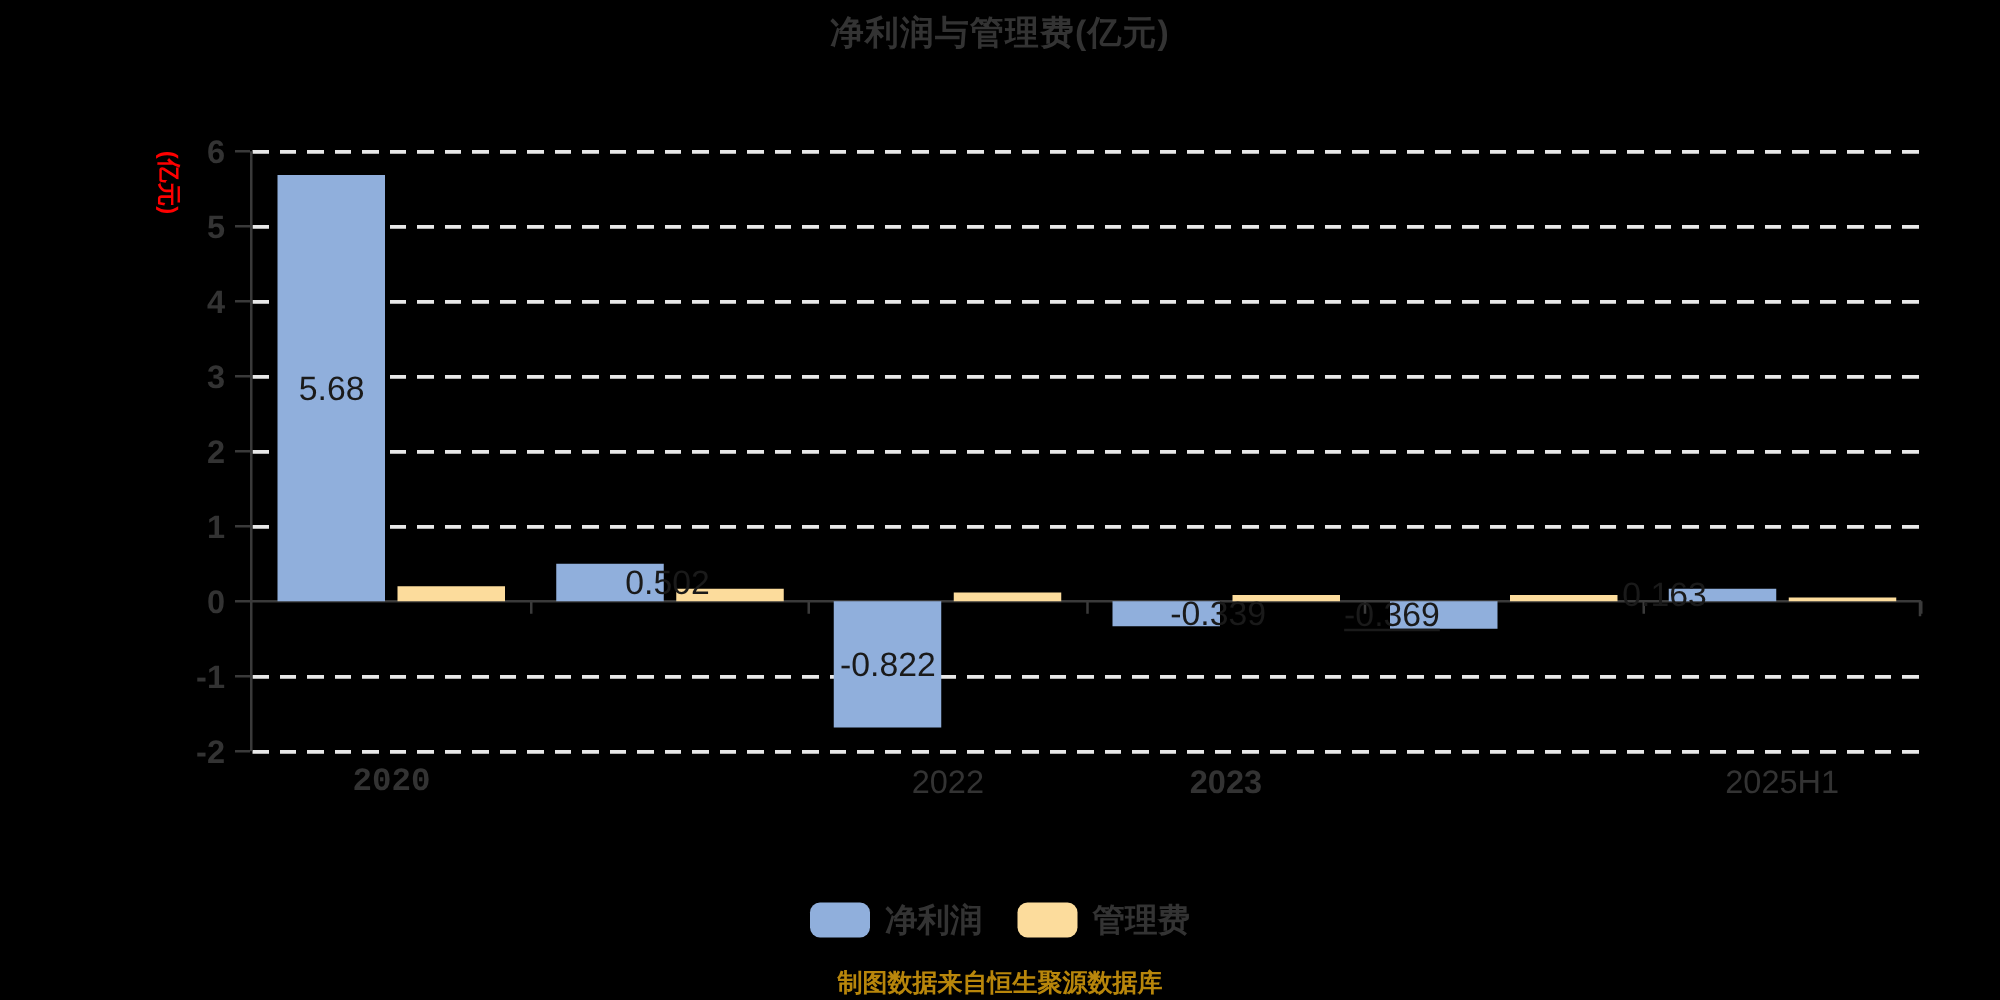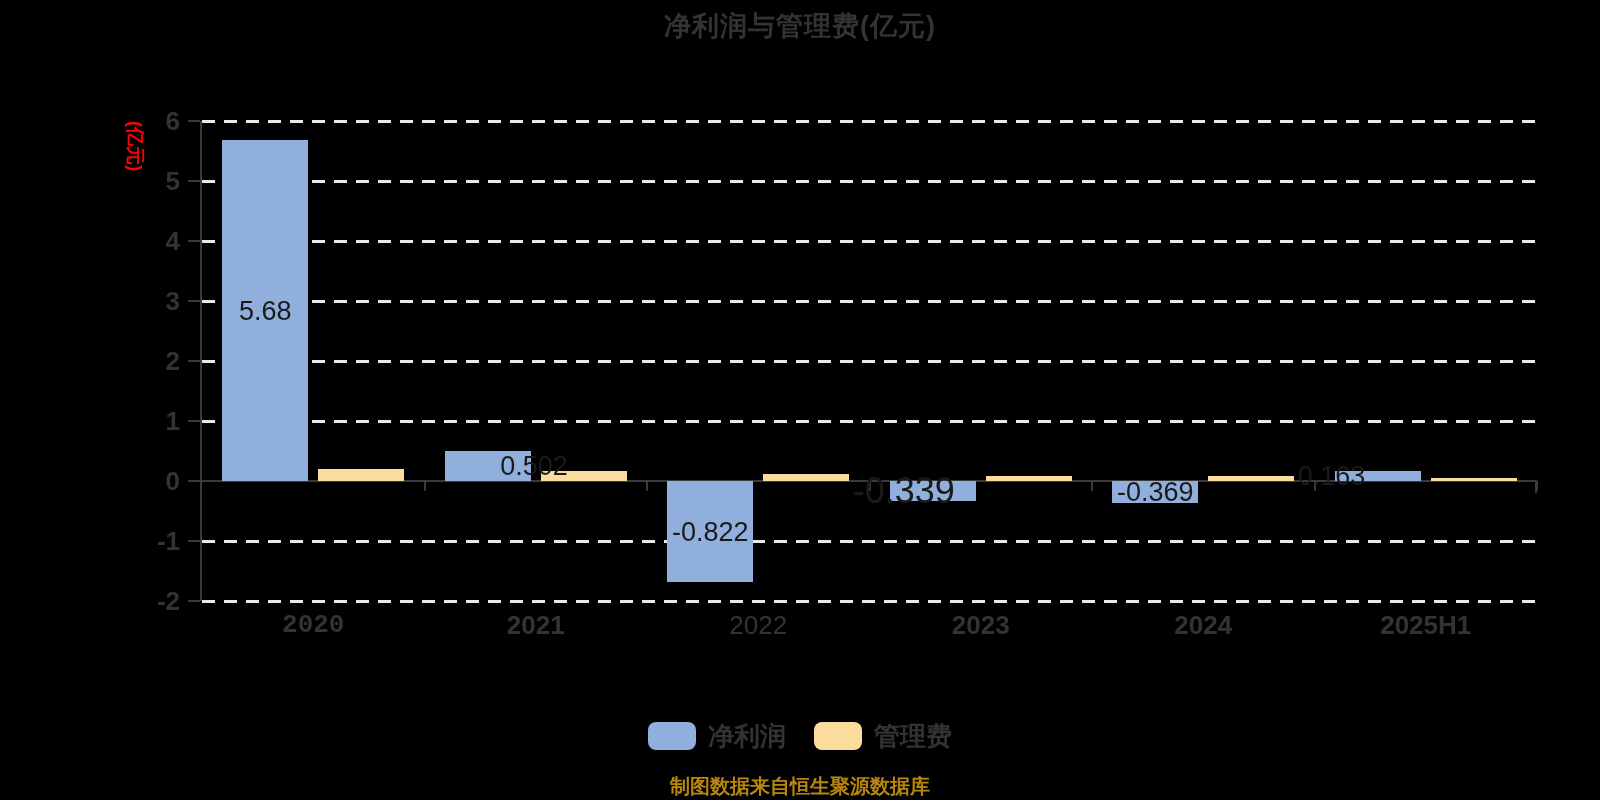--- a/index.html
+++ b/index.html
@@ -77,37 +77,35 @@
       <div style="position: absolute; left: 1091px; top: 481px; width: 2px; height: 10px; background: rgb(58, 58, 58);"></div>
       <div style="position: absolute; left: 1313.5px; top: 481px; width: 2px; height: 10px; background: rgb(58, 58, 58);"></div>
       <div style="position: absolute; left: 1536px; top: 481px; width: 2px; height: 10px; background: rgb(58, 58, 58);"></div>
       <div style="position: absolute; left: 222.3px; top: 140.2px; width: 86px; height: 340.8px; background: rgb(144, 175, 220); z-index: 2;"></div>
       <div style="position: absolute; left: 185.3px; top: 295.6px; width: 160px; height: 30px; text-align: center; font-size: 27px; color: rgb(26, 26, 26); line-height: 30px; z-index: 3;">5.68</div>
       <div style="position: absolute; left: 318.3px; top: 469px; width: 86px; height: 12px; background: rgb(252, 220, 156); z-index: 2;"></div>
       <div style="position: absolute; left: 202px; top: 610px; width: 222.5px; height: 30px; text-align: center; font-size: 26px; font-weight: bold; color: rgb(51, 51, 51); line-height: 30px; font-family: Liberation Mono, monospace;">2020</div>
       <div style="position: absolute; left: 444.8px; top: 450.9px; width: 86px; height: 30.1px; background: rgb(144, 175, 220); z-index: 2;"></div>
       <div style="position: absolute; left: 407.8px; top: 450.9px; width: 160px; height: 30px; text-align: right; font-size: 27px; color: rgb(26, 26, 26); line-height: 30px; z-index: 3;">0.502</div>
       <div style="position: absolute; left: 540.8px; top: 471.4px; width: 86px; height: 9.6px; background: rgb(252, 220, 156); z-index: 2;"></div>
-      <div style="position: absolute; left: 424.5px; top: 610px; width: 222.5px; height: 30px; text-align: center; font-size: 26px; font-weight: bold; color: rgb(51, 51, 51); line-height: 30px;">2021</div>
       <div style="position: absolute; left: 667.3px; top: 481px; width: 86px; height: 101.2px; background: rgb(144, 175, 220); z-index: 2;"></div>
       <div style="position: absolute; left: 630.3px; top: 516.6px; width: 160px; height: 30px; text-align: center; font-size: 27px; color: rgb(26, 26, 26); line-height: 30px; z-index: 3;">-0.822</div>
       <div style="position: absolute; left: 763.3px; top: 474.4px; width: 86px; height: 6.6px; background: rgb(252, 220, 156); z-index: 2;"></div>
       <div style="position: absolute; left: 647px; top: 610px; width: 222.5px; height: 30px; text-align: center; font-size: 26px; font-weight: normal; color: rgb(51, 51, 51); line-height: 30px;">2022</div>
       <div style="position: absolute; left: 889.8px; top: 481px; width: 86px; height: 20.3px; background: rgb(144, 175, 220); z-index: 2;"></div>
-      <div style="position: absolute; left: 852.8px; top: 476.2px; width: 160px; height: 30px; text-align: left; font-size: 36px; color: rgb(26, 26, 26); line-height: 30px; z-index: 3;">-0.339</div>
+      <div style="position: absolute; left: 852.8px; top: 476.2px; width: 160px; height: 30px; text-align: right; font-size: 27px; color: rgb(26, 26, 26); line-height: 30px; z-index: 3;">-0.339</div>
       <div style="position: absolute; left: 985.8px; top: 475.6px; width: 86px; height: 5.4px; background: rgb(252, 220, 156); z-index: 2;"></div>
       <div style="position: absolute; left: 869.5px; top: 610px; width: 222.5px; height: 30px; text-align: center; font-size: 26px; font-weight: bold; color: rgb(51, 51, 51); line-height: 30px;">2023</div>
       <div style="position: absolute; left: 1112.3px; top: 481px; width: 86px; height: 22.1px; background: rgb(144, 175, 220); z-index: 2;"></div>
-      <div style="position: absolute; left: 1075.3px; top: 477.1px; width: 160px; height: 30px; text-align: center; font-size: 27px; color: rgb(26, 26, 26); line-height: 30px; z-index: 3;">-0.369</div>
+      <div style="position: absolute; left: 1075.3px; top: 477.1px; width: 160px; height: 30px; text-align: left; font-size: 27px; color: rgb(26, 26, 26); line-height: 30px; z-index: 3; text-decoration: underline;">-0.369</div>
       <div style="position: absolute; left: 1208.3px; top: 476.2px; width: 86px; height: 4.8px; background: rgb(252, 220, 156); z-index: 2;"></div>
-      <div style="position: absolute; left: 1092px; top: 610px; width: 222.5px; height: 30px; text-align: center; font-size: 26px; font-weight: bold; color: rgb(51, 51, 51); line-height: 30px;">2024</div>
       <div style="position: absolute; left: 1334.8px; top: 471.2px; width: 86px; height: 9.8px; background: rgb(144, 175, 220); z-index: 2;"></div>
       <div style="position: absolute; left: 1297.8px; top: 461.1px; width: 160px; height: 30px; text-align: left; font-size: 27px; color: rgb(26, 26, 26); line-height: 30px; z-index: 3;">0.163</div>
       <div style="position: absolute; left: 1430.8px; top: 478.3px; width: 86px; height: 2.7px; background: rgb(252, 220, 156); z-index: 2;"></div>
-      <div style="position: absolute; left: 1314.5px; top: 610px; width: 222.5px; height: 30px; text-align: center; font-size: 26px; font-weight: bold; color: rgb(51, 51, 51); line-height: 30px;">2025H1</div>
+      <div style="position: absolute; left: 1314.5px; top: 610px; width: 222.5px; height: 30px; text-align: center; font-size: 26px; font-weight: normal; color: rgb(51, 51, 51); line-height: 30px;">2025H1</div>
     </div>
 
   <div class="legend">
     <div class="legend-item">
       <span class="legend-swatch" style="background: rgb(144, 175, 220);"></span>
       <span class="legend-label">净利润</span>
     </div>
     <div class="legend-item">
       <span class="legend-swatch" style="background: rgb(252, 220, 156);"></span>
       <span class="legend-label">管理费</span>

